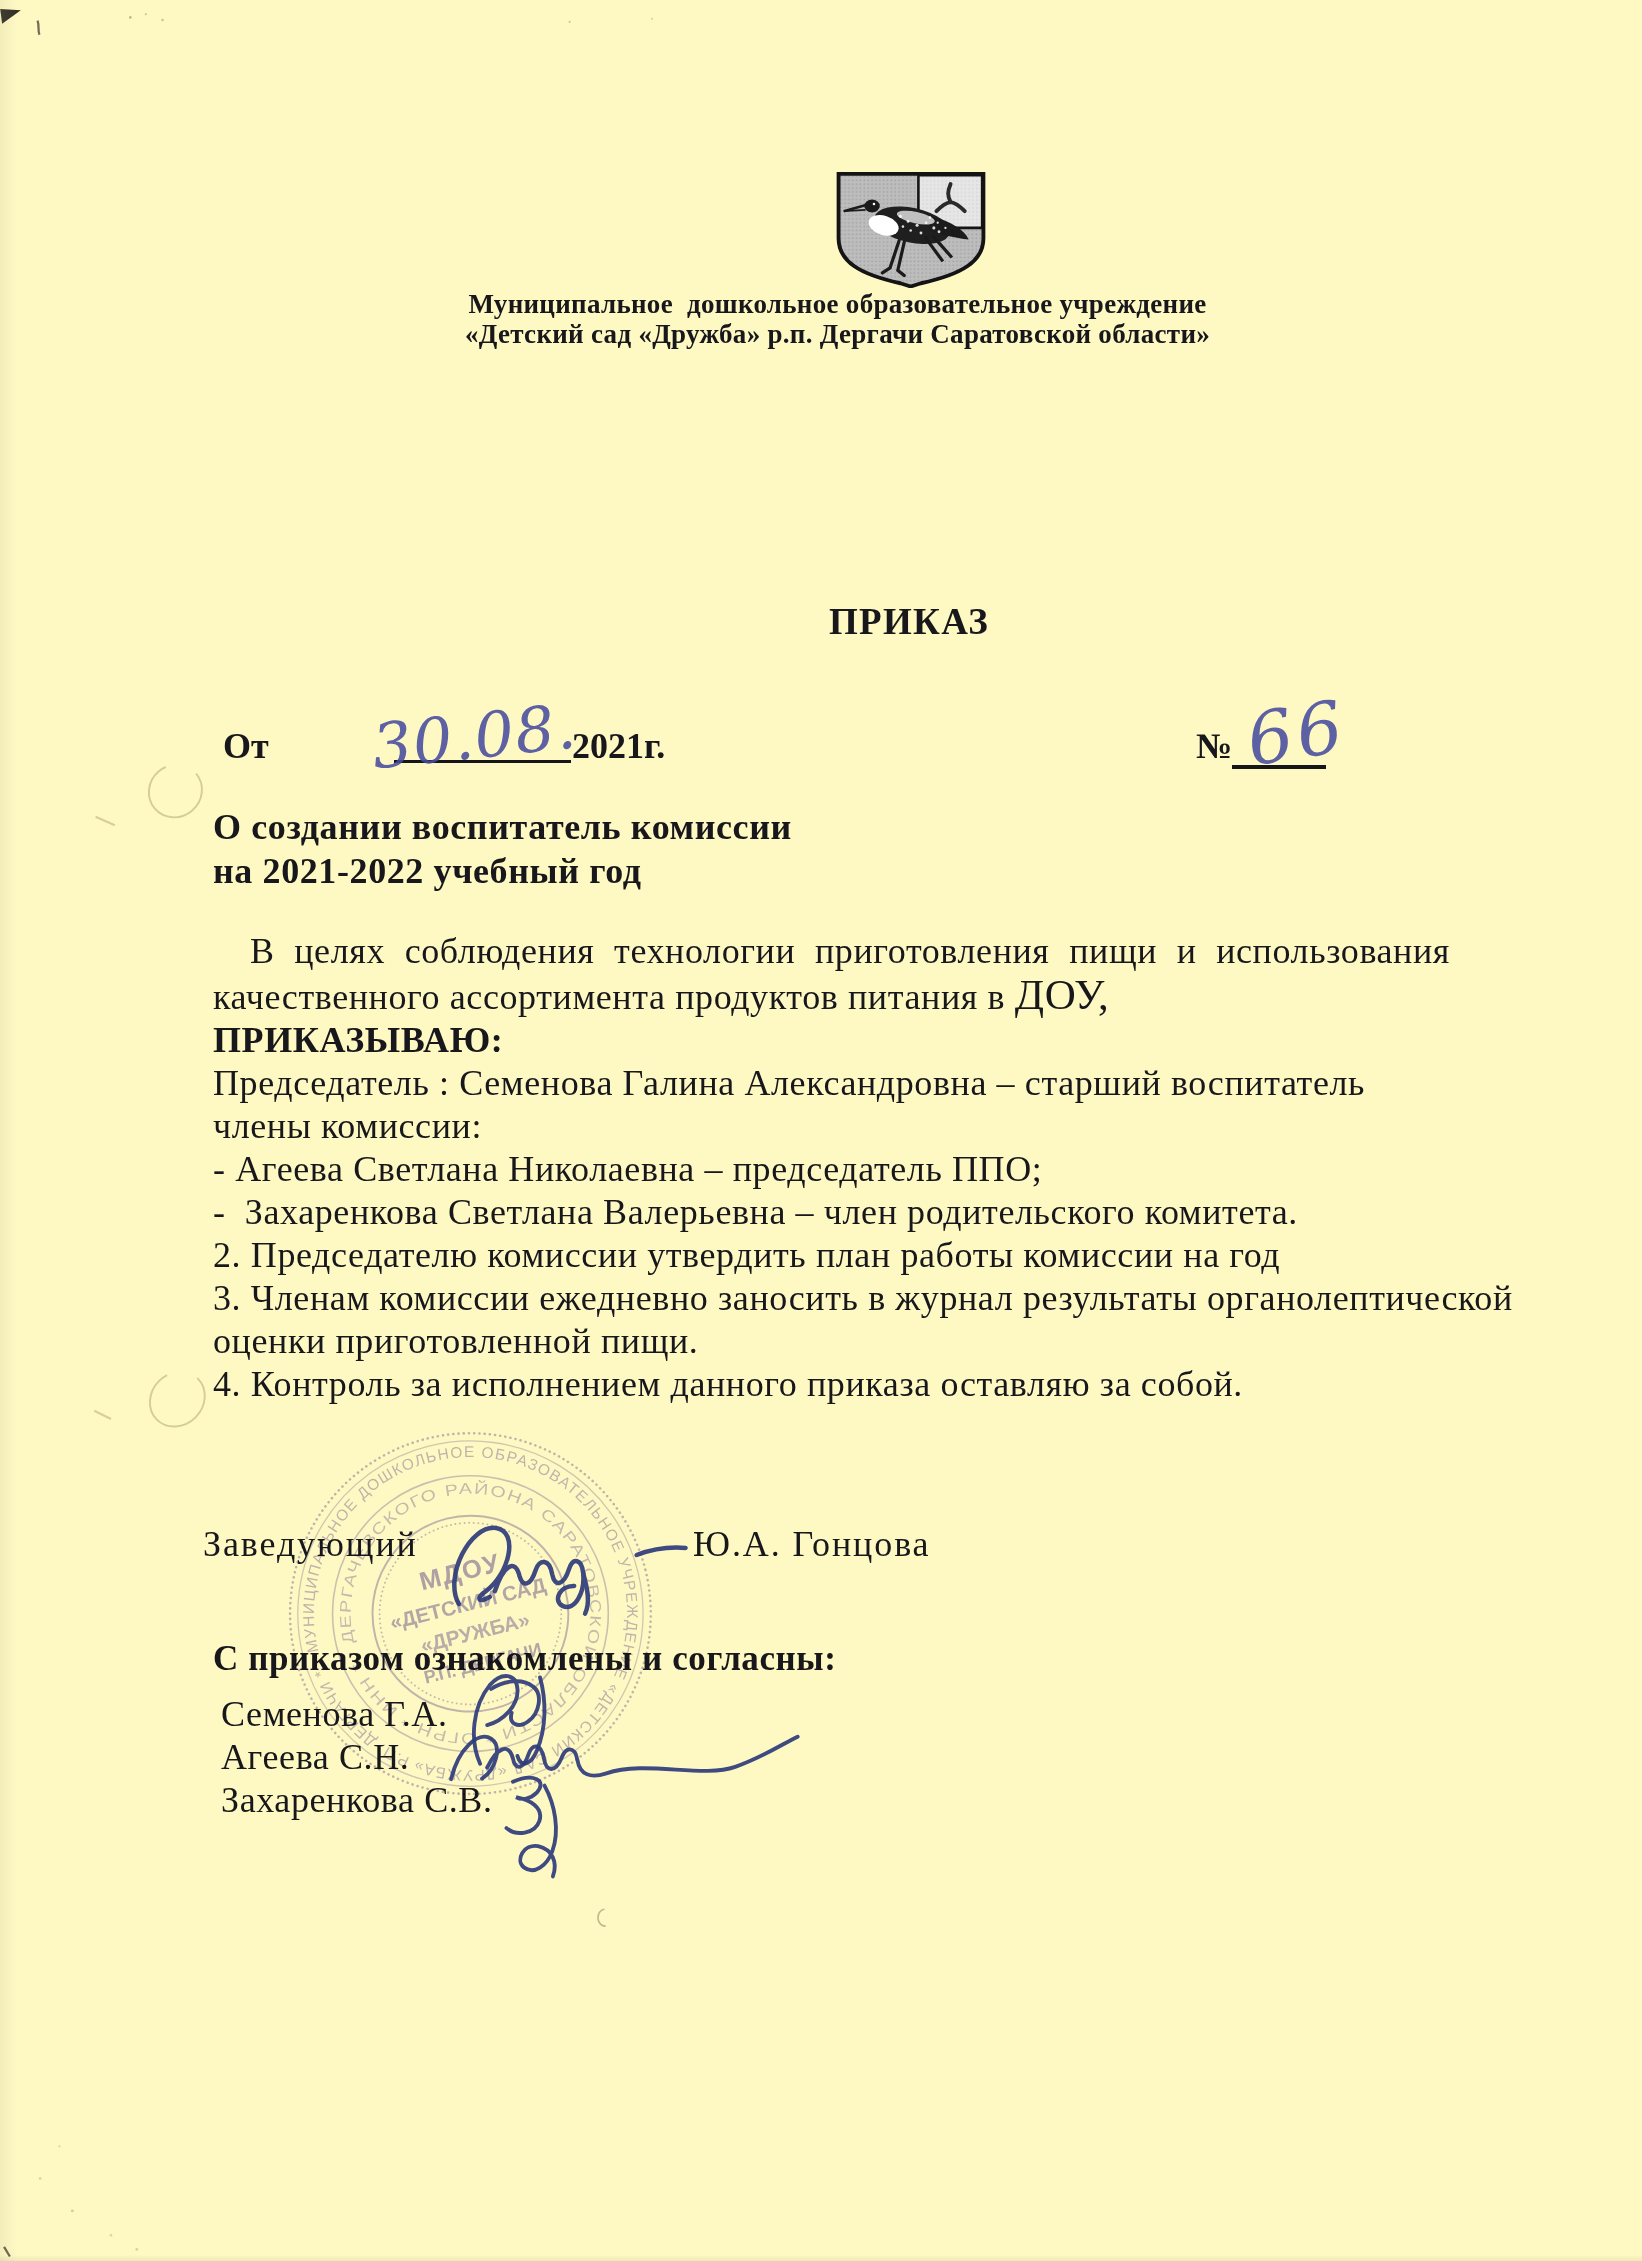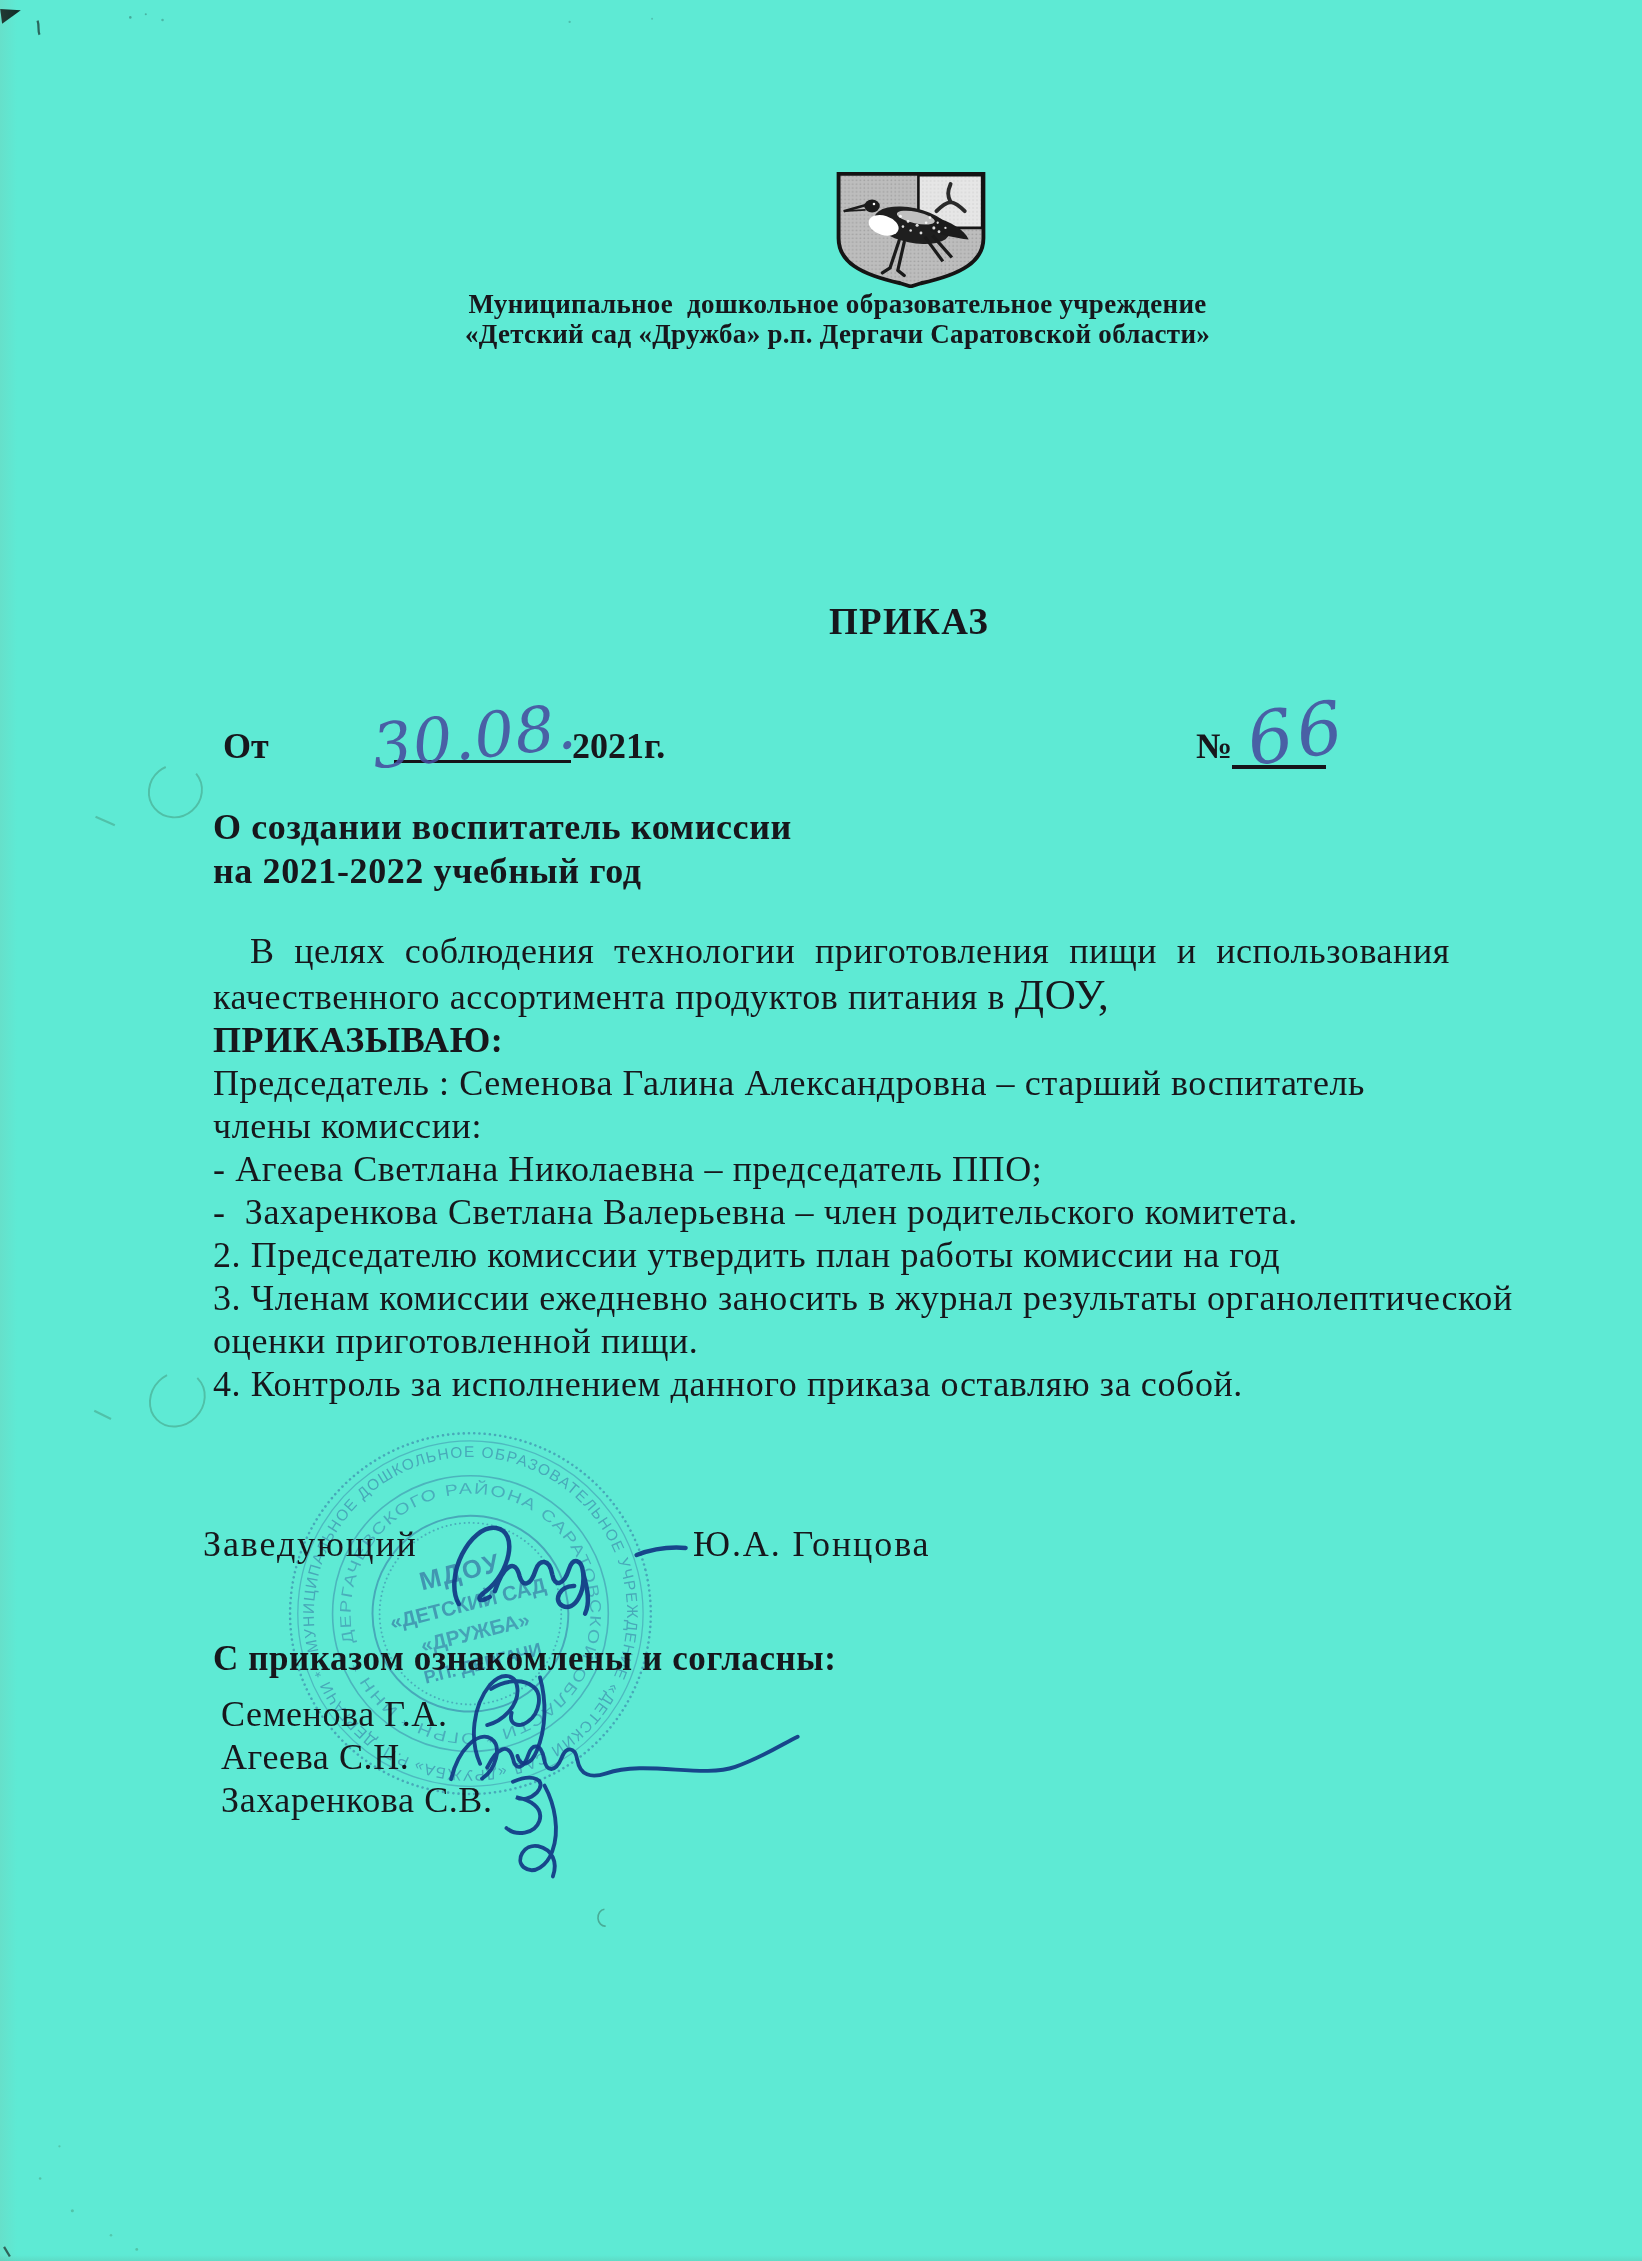--- a/index.html
+++ b/index.html
@@ -1,18 +1,18 @@
 <!DOCTYPE html>
 <html style="font-size:10.3px"><head>
 <meta charset="utf-8">
 <style>
   html,body{margin:0;padding:0;background:#777;}
   .page{
     position:relative; width:1643px; height:2261px;
-    background:#5eead4; overflow:hidden;
+    background:#fef9c3; overflow:hidden;
     font-family:"Liberation Serif","DejaVu Serif",serif;
     color:#17171c;
   }
   .page::before{ 
     content:""; position:absolute; left:0; top:0; bottom:0; width:17px;
     background:linear-gradient(90deg, rgba(160,150,130,.12), rgba(160,150,130,0));
     z-index:5;
   }
   .page::after{
     content:""; position:absolute; left:0; right:0; bottom:0; height:6.4px;

